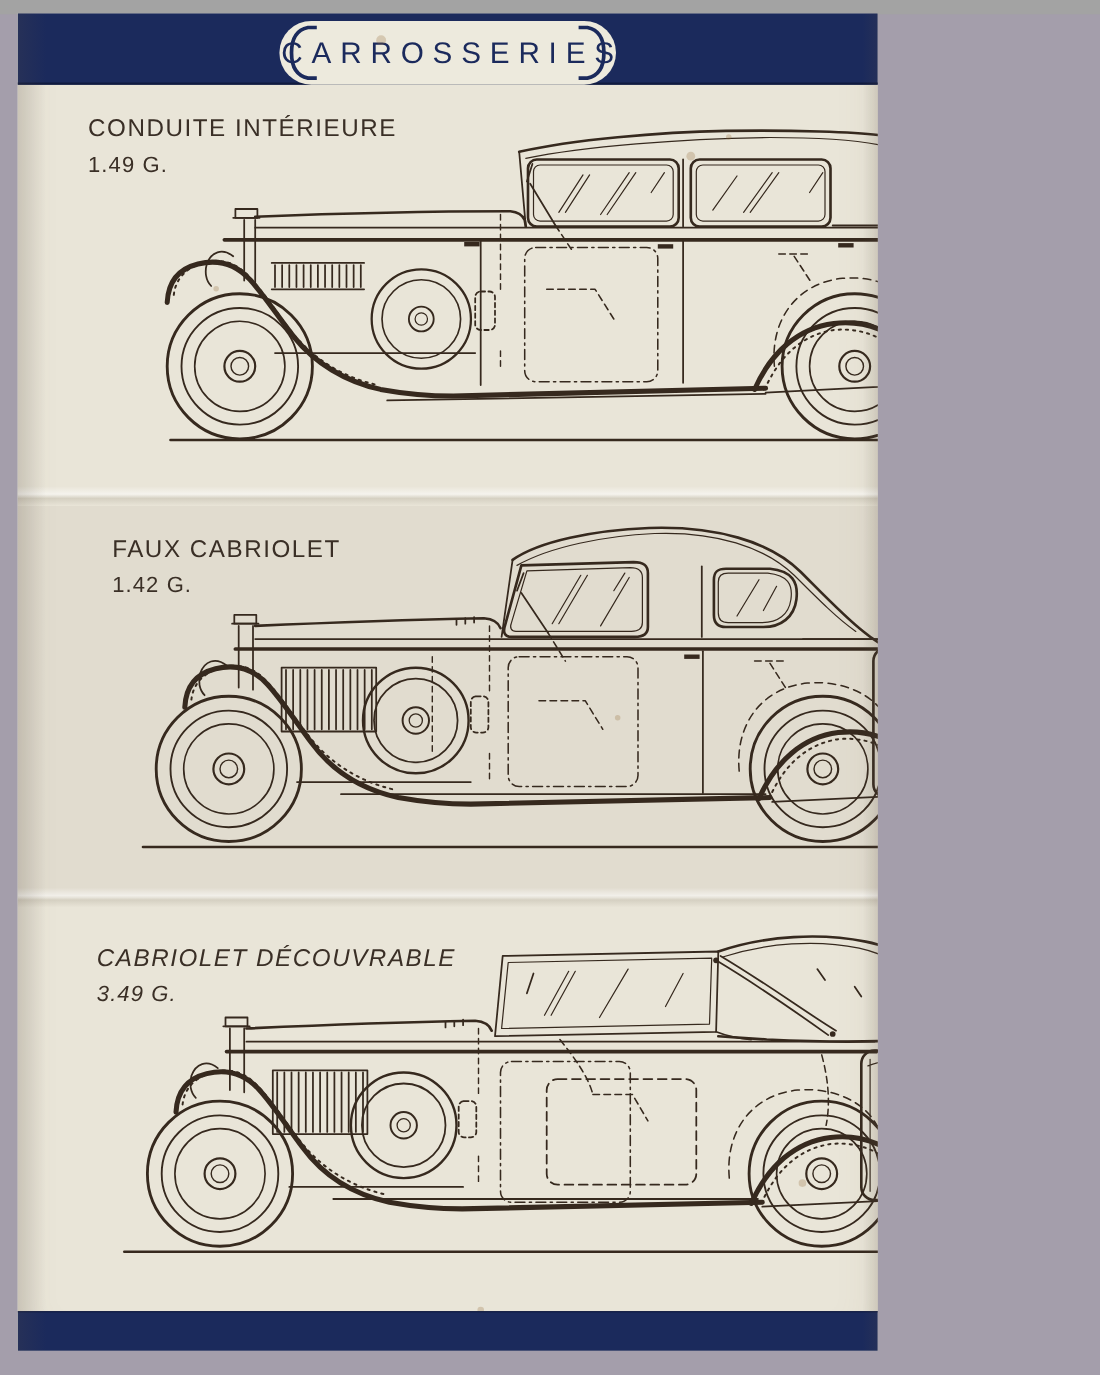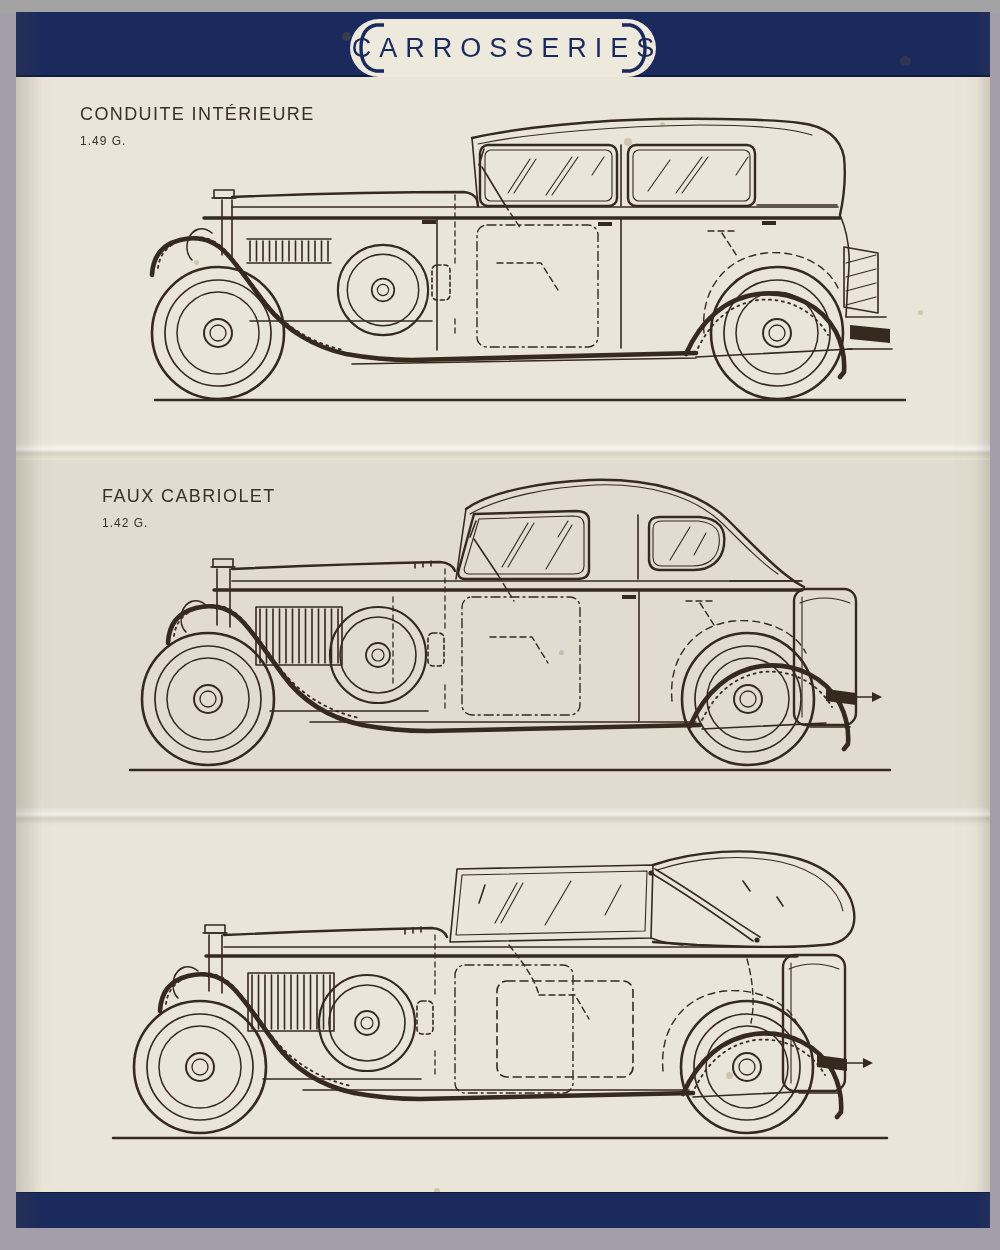--- a/index.html
+++ b/index.html
@@ -1,39 +1,39 @@
 <!DOCTYPE html>
 <html><head>
 <meta charset="utf-8">
 <style>
   html,body{margin:0;padding:0;}
   body{width:1000px;height:1250px;font-family:"Liberation Sans",sans-serif;}
   .photo{position:relative;width:1000px;height:1250px;background:#a49eab;overflow:hidden;}
   .top-strip{position:absolute;left:0;top:0;width:1000px;height:13px;background:#a3a3a3;}
-  .paper{position:absolute;left:16px;top:12px;width:974px;height:1216px;background:#e9e5d8;overflow:hidden;
+  .paper{position:absolute;left:16px;top:12px;width:782px;height:1216px;background:#e9e5d8;overflow:hidden;
          box-shadow:inset 0 0 40px rgba(120,105,80,.12);}
   .paper-shade-left{position:absolute;left:0;top:0;width:26px;height:100%;
         background:linear-gradient(90deg,rgba(90,80,70,.18),rgba(90,80,70,0));}
   .paper-shade-right{position:absolute;right:0;top:0;width:14px;height:100%;
         background:linear-gradient(270deg,rgba(90,80,70,.15),rgba(90,80,70,0));}
 
   .band{position:absolute;left:0;width:100%;background:#1b2a5c;}
   .band-top{top:0;height:63px;border-bottom:2px solid #101a3e;}
   .band-bottom{top:1180px;height:36px;border-top:1px solid #101a3e;}
 
   .title-pill{position:absolute;left:50%;transform:translateX(-50%);top:7px;width:306px;height:58px;
       background:#edeadd;border-radius:29px;display:flex;align-items:center;justify-content:center;}
   .pill-bracket{position:absolute;top:3px;height:52px;width:34px;}
   .pill-bracket.left{left:4px;}
   .pill-bracket.right{right:4px;}
   .pill-title{color:#1b2a5c;font-size:27px;letter-spacing:8px;padding-left:8px;white-space:nowrap;}
 
   .panel-label{position:absolute;color:#3a2f26;}
-  .panel-label .name{font-size:18px;letter-spacing:1.4px;}
-  .panel-label .code{font-size:12px;letter-spacing:1px;margin-top:9px;}
+  .panel-label .name{font-size:22px;letter-spacing:1.4px;}
+  .panel-label .code{font-size:20px;letter-spacing:1px;margin-top:9px;}
   .panel-label.italic .name, .panel-label.italic .code{font-style:italic;}
 
   .car-svg{position:absolute;}
 
   .crease{position:absolute;left:0;width:100%;height:18px;pointer-events:none;
      background:linear-gradient(180deg,rgba(255,255,255,0) 0%,rgba(255,255,255,.55) 40%,rgba(110,100,80,.16) 62%,rgba(110,100,80,0) 100%);}
   .tone{position:absolute;left:0;width:100%;pointer-events:none;}
 
   .spot{position:absolute;border-radius:50%;background:rgba(146,104,52,.26);filter:blur(.6px);}
 
@@ -217,20 +217,24 @@
         <path class="ln thin" d="M692,122 V242 M690,128 Q714,118 740,128"></path>
         <path class="ln" d="M700,252 H740"></path>
         <polygon class="fillink" points="716,214 746,218 746,230 716,226"></polygon>
         <path class="ln" stroke-width="1.8" d="M746,222 L762,222"></path>
         <polygon class="fillink" points="762,217 772,222 762,227"></polygon>
       </g>
     </svg>
 
     <div class="crease" style="top:795px"></div>
 
+    <div class="panel-label italic" style="left:72px;top:846px">
+      <div class="name">CABRIOLET DÉCOUVRABLE</div>
+      <div class="code">3.49 G.</div>
+    </div>
 
     <svg class="car-svg" style="left:89px;top:833px" width="795" height="320" viewBox="0 0 795 320">
       <path class="ln md" d="M8,293 H782"></path>
       <path class="ln dsh3" d="M558,226 C554,182 580,150 620,146 C654,143 682,158 692,178"></path>
       <path class="ln dsh4" d="M330,90 V152 M330,206 V230"></path>
       <use href="#wh" transform="translate(95,222)"></use>
       <use href="#wh" transform="translate(642,222)"></use>
       <path class="ln" d="M158,234 H316 M198,245 H584 M588,252 L712,246"></path>
       <use href="#sp" transform="translate(262,178)"></use>
       <g>

